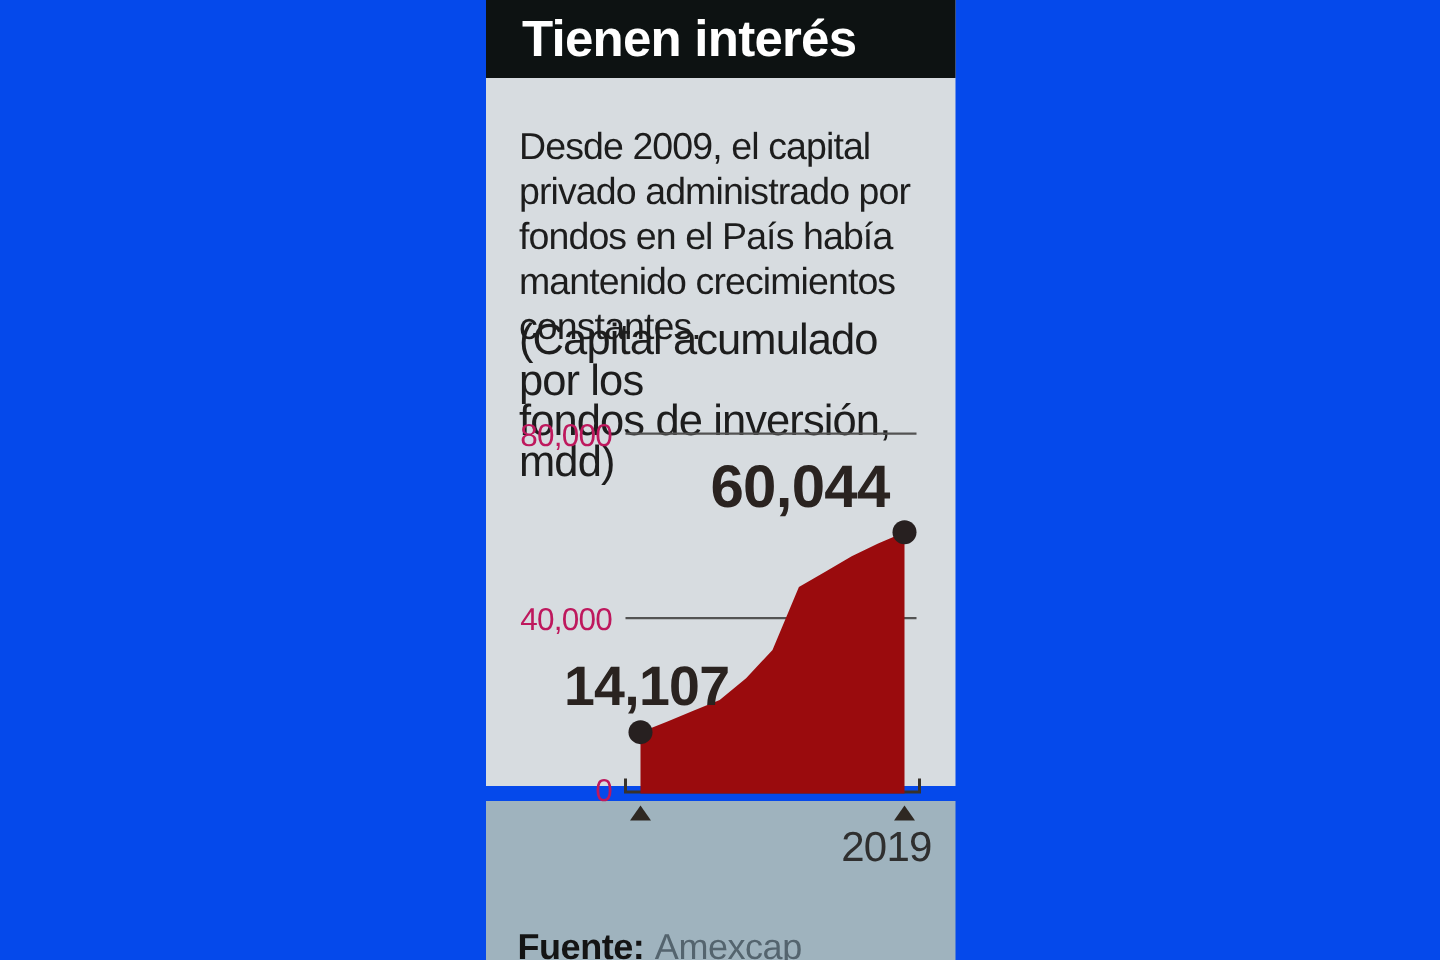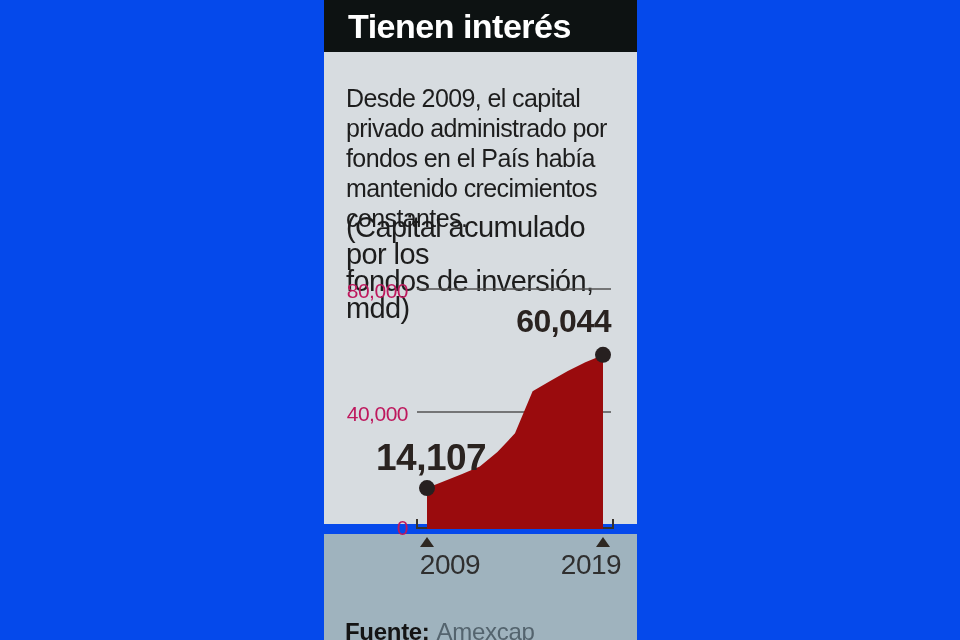--- a/index.html
+++ b/index.html
@@ -40,21 +40,21 @@
     position: absolute; right: 229px; color: #be185d; font-size: 21px;
     line-height: 1; letter-spacing: -0.5px; text-align: left; white-space: nowrap;
   }
   .ytick-80 { top: 280px; }
   .ytick-40 { top: 403px; }
   .ytick-0  { top: 517px; }
   .value-label {
     position: absolute; color: #2A2320; font-weight: bold; line-height: 1;
     white-space: nowrap; letter-spacing: -0.5px;
   }
-  .value-end   { right: 26px; top: 305px; font-size: 32px; }
+  .value-end   { right: 44px; top: 305px; font-size: 40px; }
   .value-start { left: 52px; top: 439px; font-size: 37px; }
   .tri {
     position: absolute; width: 0; height: 0; top: 537px;
     border-left: 7px solid transparent; border-right: 7px solid transparent;
     border-bottom: 10px solid #2E2822;
   }
   .tri-left  { left: 96px; }
   .tri-right { left: 272px; }
   .xtick {
     position: absolute; top: 551px; width: 120px; text-align: center;
@@ -101,20 +101,19 @@
   <div class="ytick ytick-80">80,000</div>
   <div class="ytick ytick-40">40,000</div>
   <div class="ytick ytick-0">0</div>
 
   <div class="value-label value-end">60,044</div>
   <div class="value-label value-start">14,107</div>
 
   <div class="tri tri-left"></div>
   <div class="tri tri-right"></div>
 
-  <div class="xtick xtick-2009">2009</div>
   <div class="xtick xtick-2019">2019</div>
 
   <div class="source">
     <span class="lbl">Fuente:</span><span class="val">Amexcap</span>
   </div>
 
 </div>
 
 </body></html>

